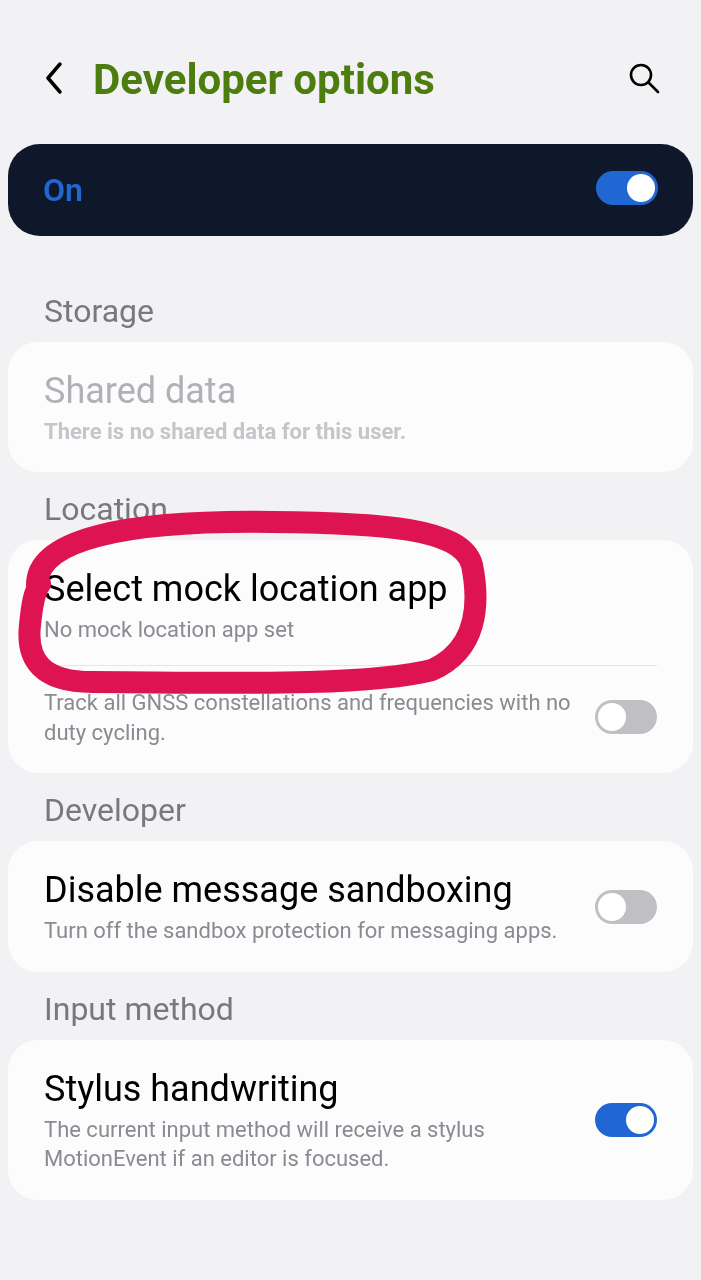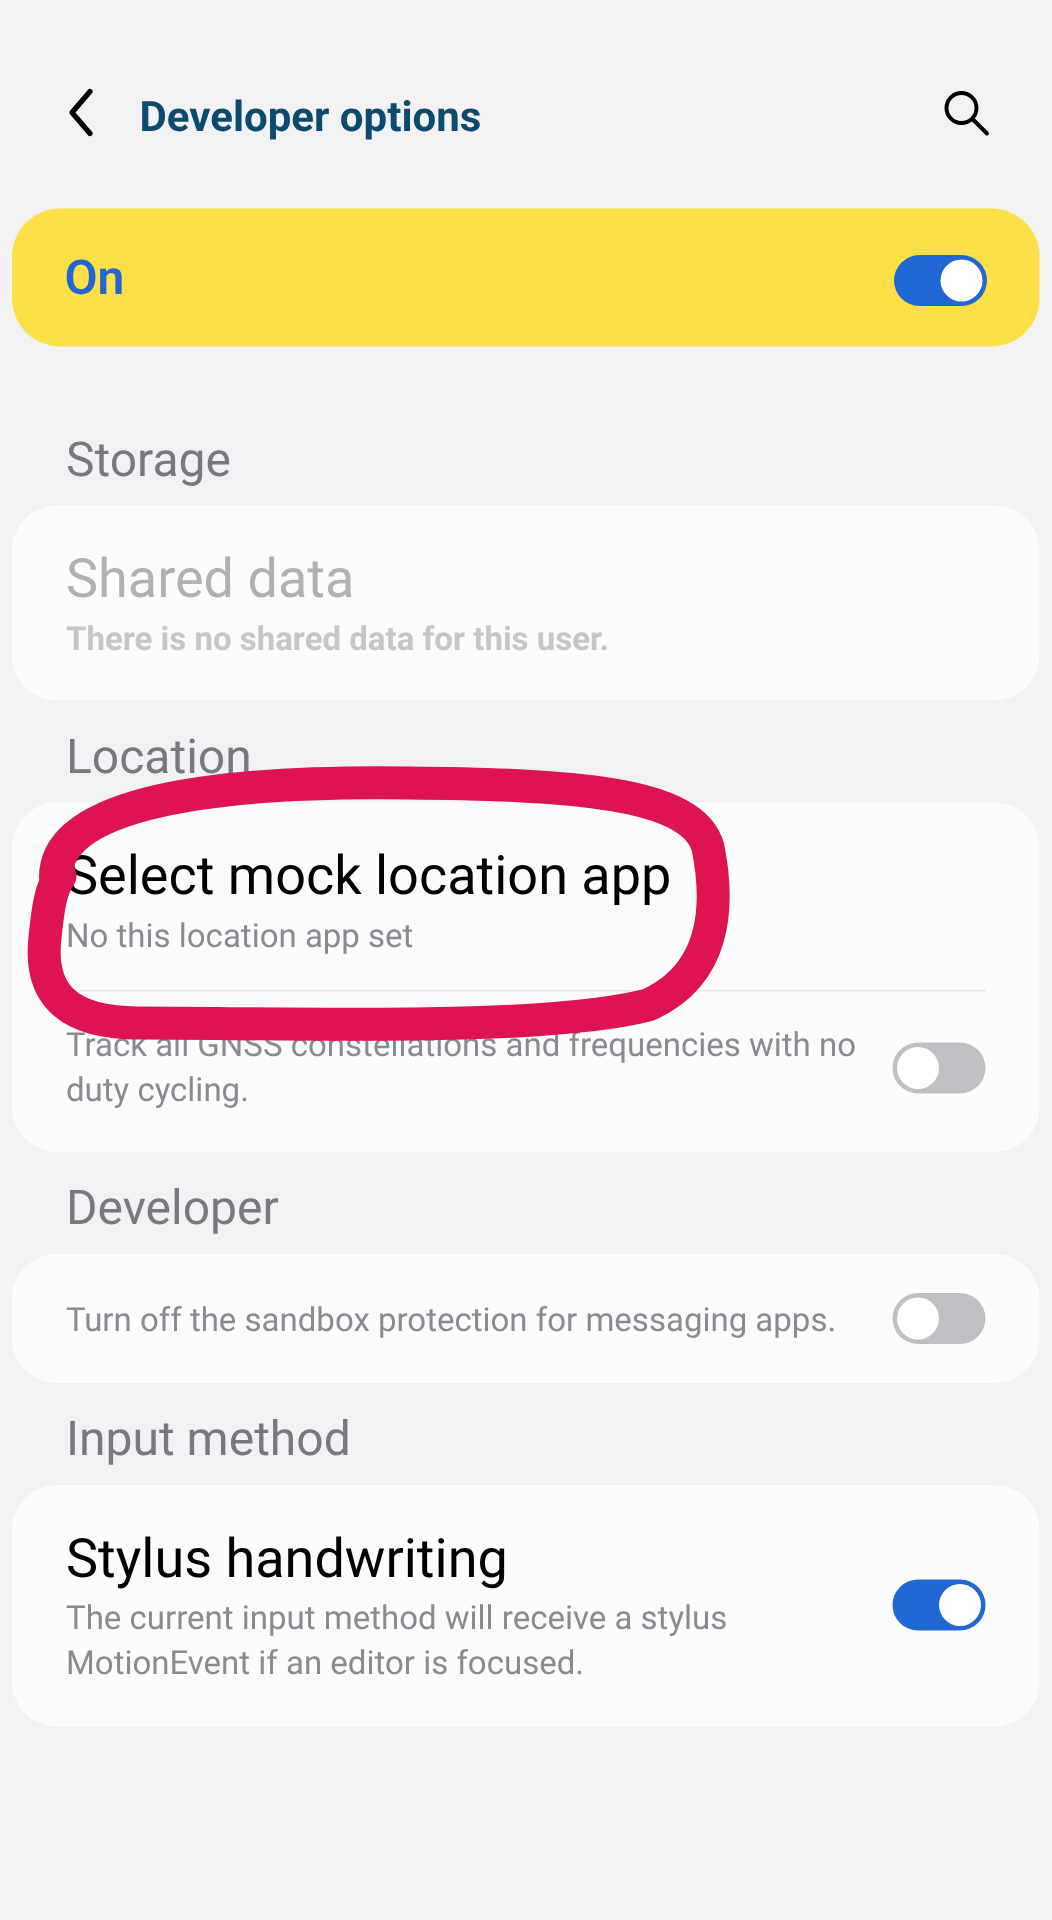--- a/index.html
+++ b/index.html
@@ -19,36 +19,36 @@
     display: flex;
     align-items: center;
     padding: 55px 40px 30px 40px;
     gap: 25px;
   }
   .back-icon svg {
     width: 28px;
     height: 40px;
   }
   .page-title {
-    font-size: 28px;
+    font-size: 42px;
     font-weight: 700;
-    color: #0c4a6e;
+    color: #4d7c0f;
     flex: 1;
   }
   .search-icon svg {
     width: 34px;
     height: 34px;
   }
   .master-toggle {
     margin: 10px 8px 0 8px;
-    background: #fde047;
+    background: #0f172a;
     border-radius: 32px;
     padding: 27px 35px;
     display: flex;
-    align-items: flex-end;
+    align-items: flex-start;
     justify-content: space-between;
   }
   .master-toggle-label {
     font-size: 32px;
     font-weight: 600;
     color: #2067d4;
   }
   .toggle {
     width: 62px;
     height: 34px;
@@ -163,38 +163,39 @@
       <div class="row-subtitle dimmed">There is no shared data for this user.</div>
     </div>
   </div>
 </div>
 
 <div class="section-header">Location</div>
 <div class="card">
   <div class="row">
     <div class="row-content">
       <div class="row-title">Select mock location app</div>
-      <div class="row-subtitle">No this location app set</div>
+      <div class="row-subtitle">No mock location app set</div>
     </div>
   </div>
   <div class="divider"></div>
   <div class="row">
     <div class="row-content">
       <div class="row-subtitle">Track all GNSS constellations and frequencies with no duty cycling.</div>
     </div>
     <div class="toggle off">
       <div class="toggle-knob"></div>
     </div>
   </div>
 </div>
 
 <div class="section-header">Developer</div>
 <div class="card">
   <div class="row">
     <div class="row-content">
+      <div class="row-title">Disable message sandboxing</div>
       <div class="row-subtitle">Turn off the sandbox protection for messaging apps.</div>
     </div>
     <div class="toggle off">
       <div class="toggle-knob"></div>
     </div>
   </div>
 </div>
 
 <div class="section-header">Input method</div>
 <div class="card">

